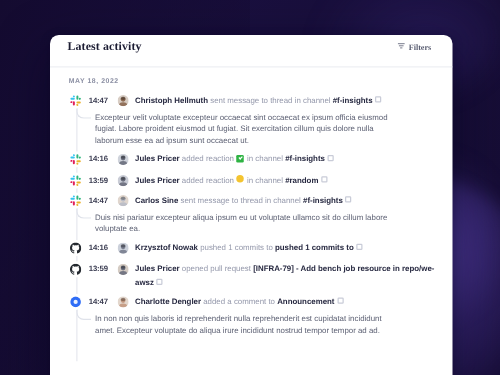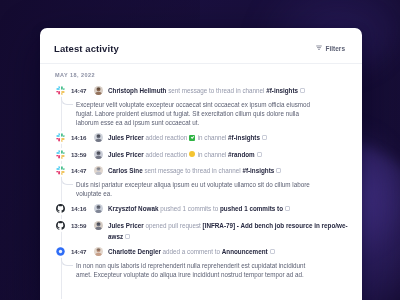--- a/index.html
+++ b/index.html
@@ -72,23 +72,24 @@
     overflow: hidden;
     display: flex;
     flex-direction: column;
   }
 
   
   .card-header {
     display: flex;
     align-items: center;
     justify-content: space-between;
-    padding: 15px 14px 9px 14px;
+    padding: 4px 14px 9px 14px;
     border-bottom: 1px solid #eef0f4;
     flex: 0 0 auto;
+    font-family: Liberation Serif, serif;
   }
   .card-title {
     font-size: 9.5px;
     font-weight: bold;
     color: #1b1c32;
     letter-spacing: 0.1px;
   }
   .filters-btn {
     display: flex;
     align-items: center;

